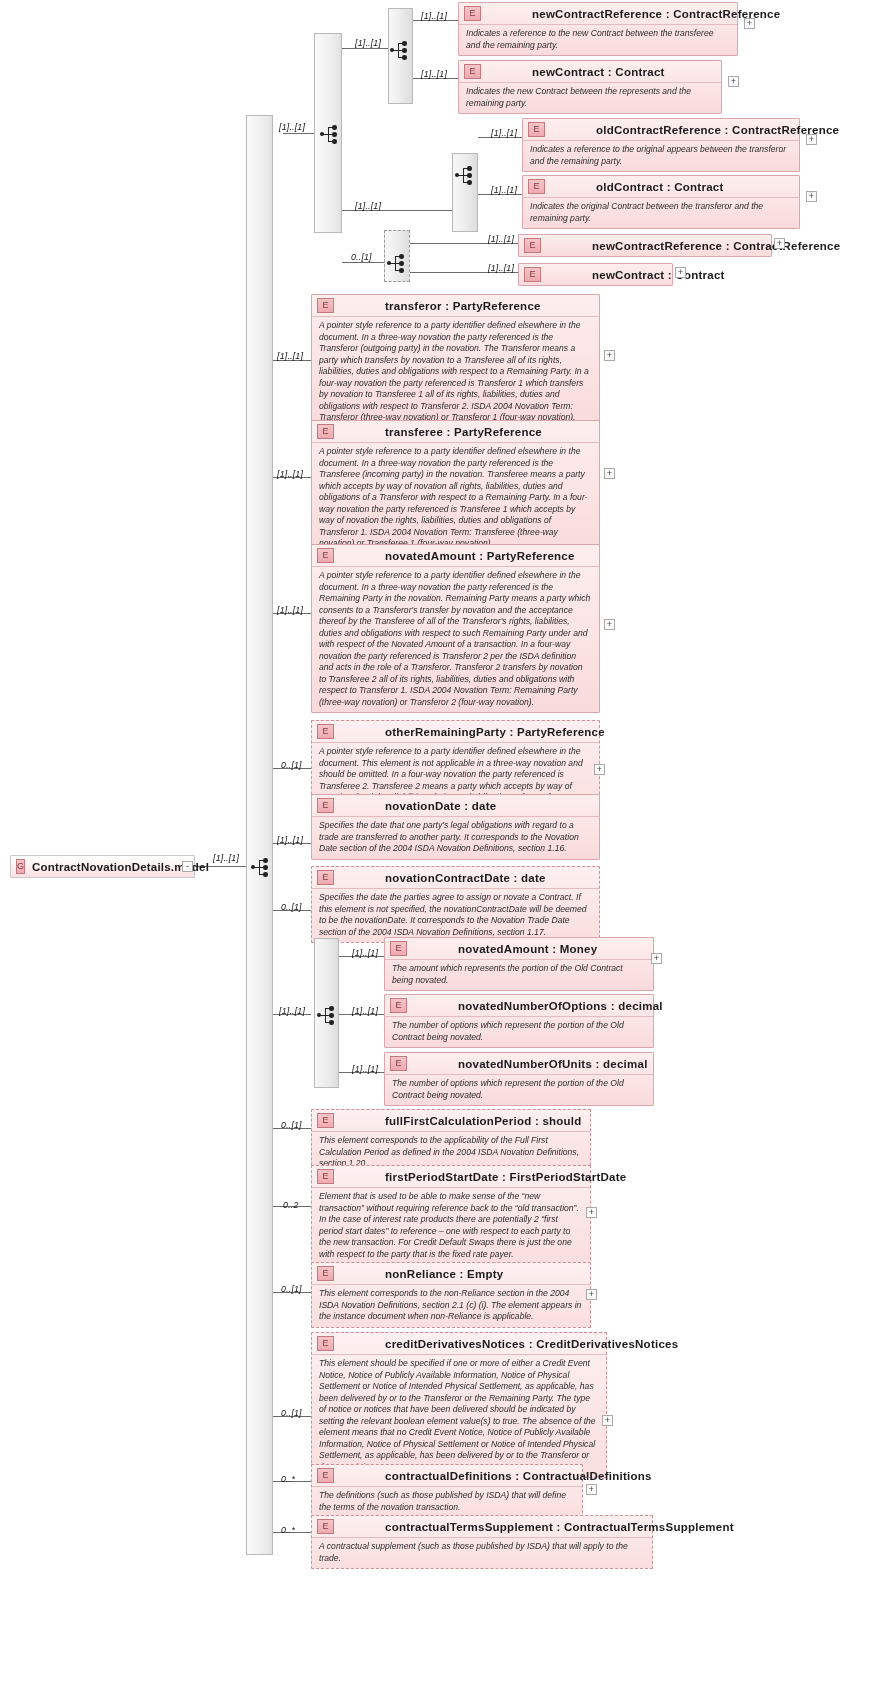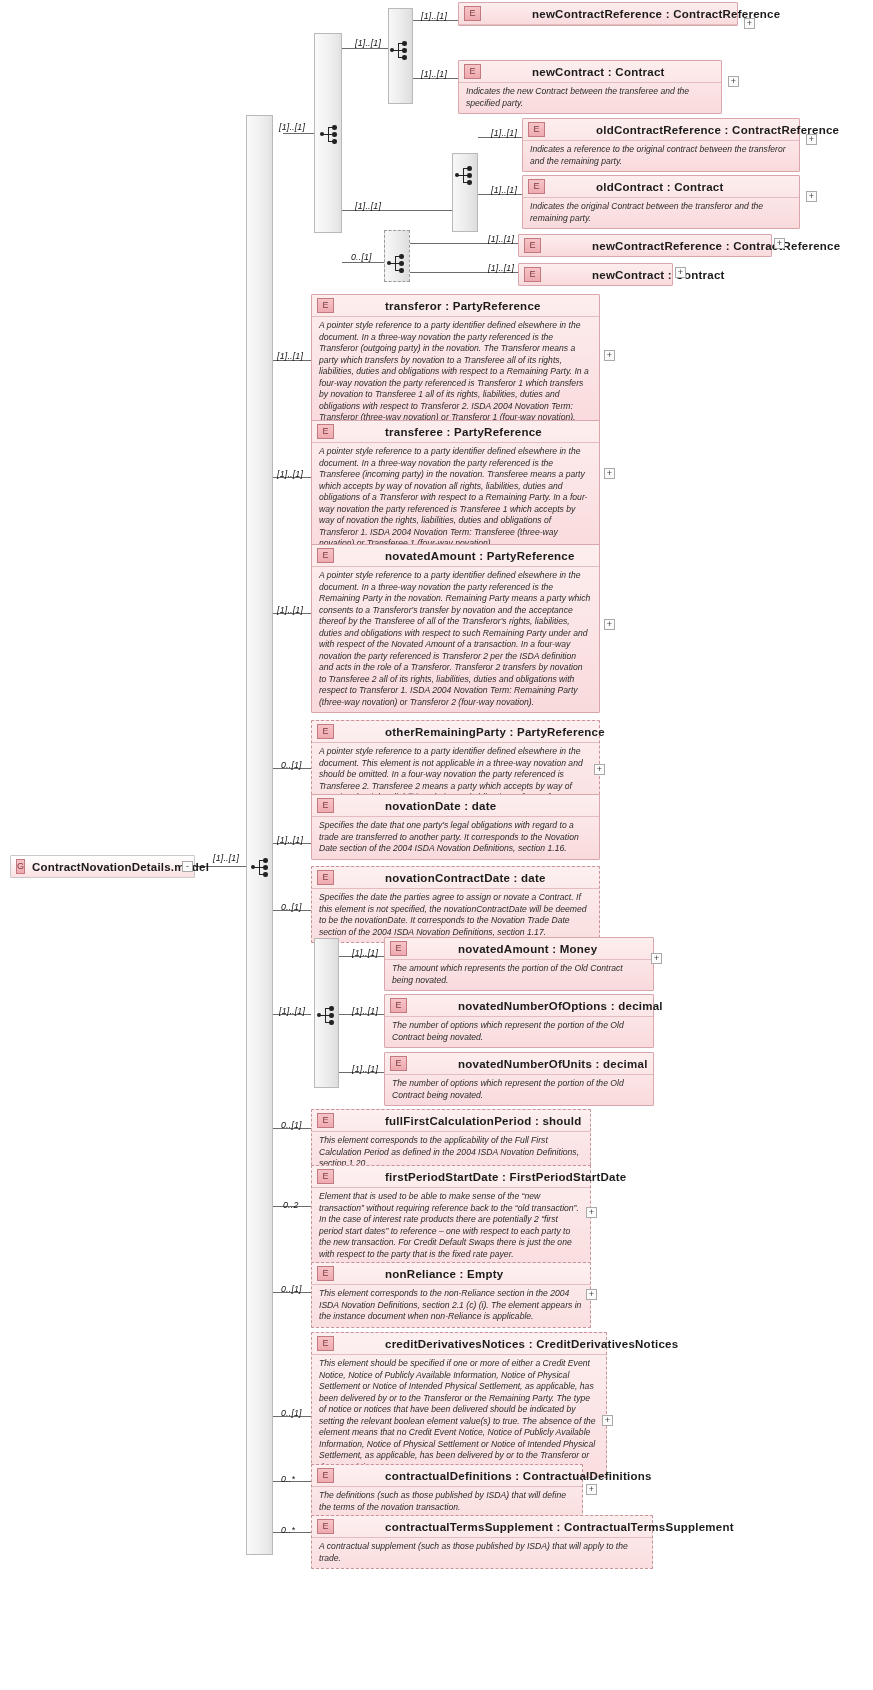--- a/index.html
+++ b/index.html
@@ -217,30 +217,31 @@
       <i class="d3"></i>
   </div>
   <div class="card" style="left:355px; top:38px;">[1]..[1]</div>
 
   <div class="card" style="left:421px; top:11px;">[1]..[1]</div>
   <div class="ebox" style="left:458px; top:2px; width:280px;">
     <div class="ehead">
       <span class="eicon">E</span>
       <span class="etitle">newContractReference : ContractReference</span>
     </div>
+    <div class="edesc">Indicates a reference to the new Contract between the transferee and the remaining party.</div>
   </div>
   <div class="expander" style="left:744px; top:18px;">+</div>
 
   <div class="card" style="left:421px; top:69px;">[1]..[1]</div>
   <div class="ebox" style="left:458px; top:60px; width:264px;">
     <div class="ehead">
       <span class="eicon">E</span>
       <span class="etitle">newContract : Contract</span>
     </div>
-    <div class="edesc">Indicates the new Contract between the transferee and the specified party.</div>
+    <div class="edesc">Indicates the new Contract between the represents and the remaining party.</div>
   </div>
   <div class="expander" style="left:728px; top:76px;">+</div>
 
   <div class="seqbar" style="left:452px; top:153px; width:26px; height:79px;"></div>
   <div class="seqglyph" style="left:455px; top:165px;">
     <i class="lead"></i>
       <i class="hbar"></i>
       <i class="vbar"></i>
     <i class="h1"></i>
       <i class="h2"></i>
@@ -250,21 +251,21 @@
       <i class="d3"></i>
   </div>
   <div class="card" style="left:355px; top:201px;">[1]..[1]</div>
 
   <div class="card" style="left:491px; top:128px;">[1]..[1]</div>
   <div class="ebox" style="left:522px; top:118px; width:278px;">
     <div class="ehead">
       <span class="eicon">E</span>
       <span class="etitle">oldContractReference : ContractReference</span>
     </div>
-    <div class="edesc">Indicates a reference to the original contract between the transferor and the remaining party.</div>
+    <div class="edesc">Indicates a reference to the original appears between the transferor and the remaining party.</div>
   </div>
   <div class="expander" style="left:806px; top:134px;">+</div>
 
   <div class="card" style="left:491px; top:185px;">[1]..[1]</div>
   <div class="ebox" style="left:522px; top:175px; width:278px;">
     <div class="ehead">
       <span class="eicon">E</span>
       <span class="etitle">oldContract : Contract</span>
     </div>
     <div class="edesc">Indicates the original Contract between the transferor and the remaining party.</div>

